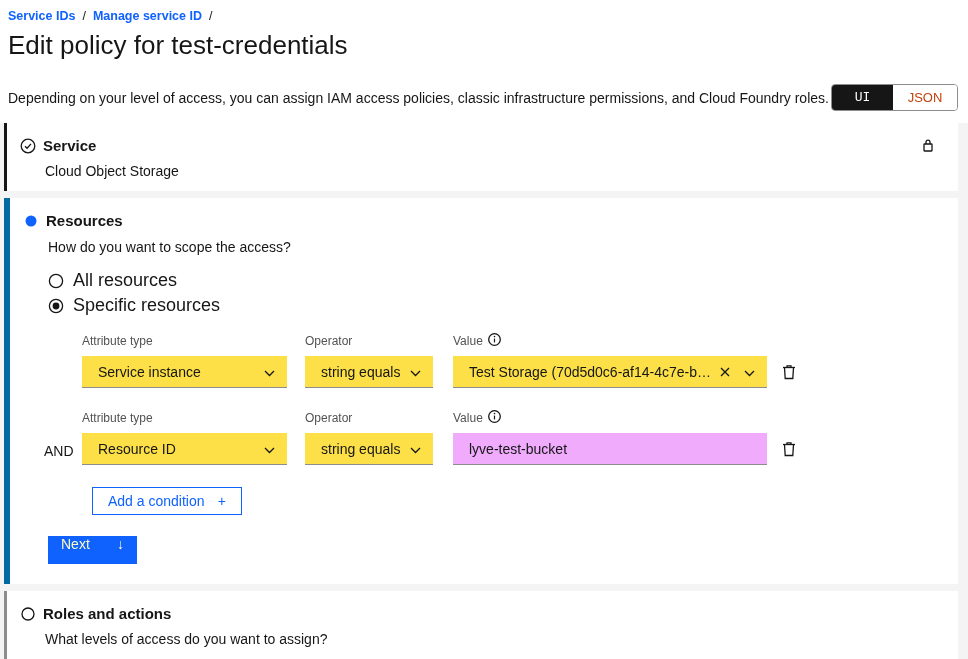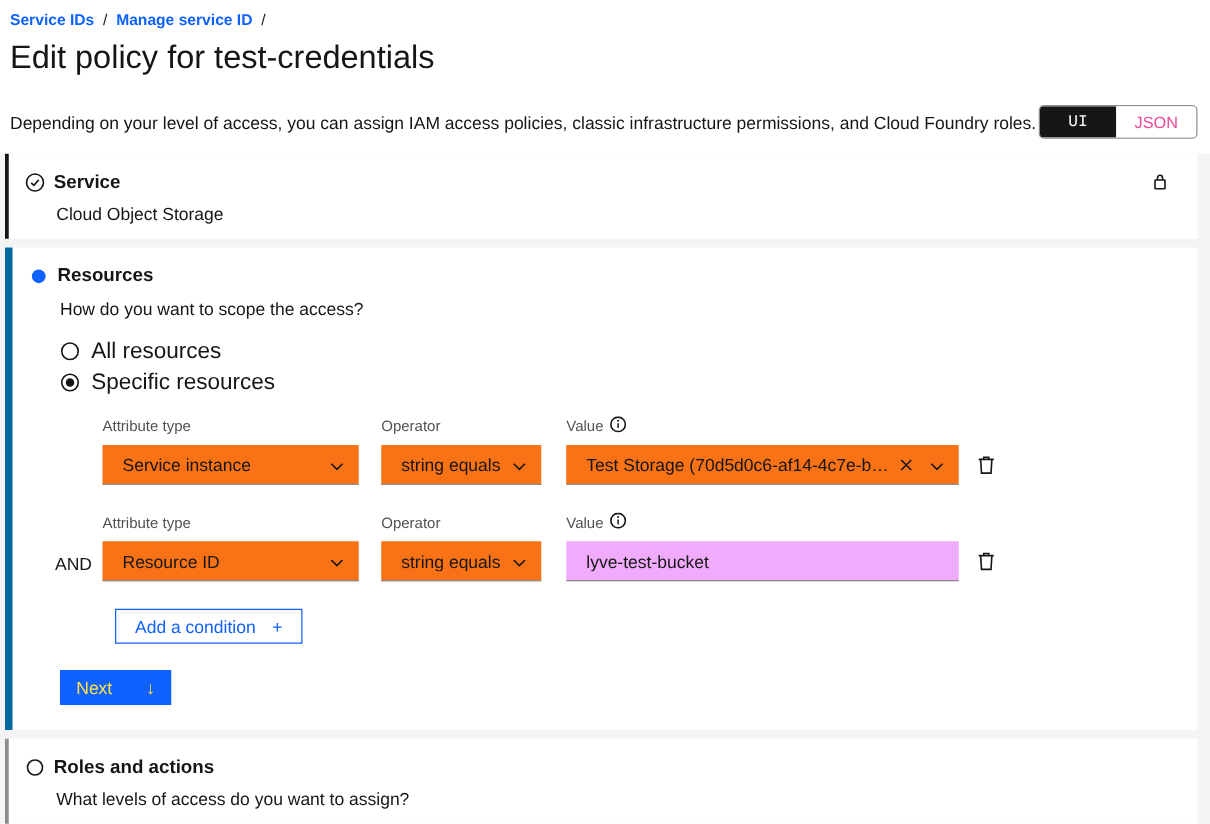--- a/index.html
+++ b/index.html
@@ -14,21 +14,21 @@
   .header { padding: 9px 10px 0 8px; background: #fff; }
   .breadcrumb { display: flex; align-items: center; gap: 7px; font-size: 12.5px; }
   .crumb { color: #0f62fe; text-decoration: none; cursor: pointer; font-weight: bold; }
   .crumb-sep { color: #161616; }
   .page-title { font-size: 26px; font-weight: 400; color: #161616; margin-top: 7px; letter-spacing: 0; }
   .desc-row { display: flex; align-items: center; justify-content: space-between; margin-top: 23px; }
   .description { font-size: 14px; color: #161616; }
   .view-toggle { display: flex; border: 1px solid #8d8d8d; border-radius: 4px; overflow: hidden; height: 27px; }
   .toggle-seg { display: flex; align-items: center; justify-content: center; font-size: 13px; cursor: pointer; }
   .toggle-seg.ui { width: 61px; background: #161616; color: #fff; font-family: Liberation Mono, monospace; }
-  .toggle-seg.json { width: 64px; background: #fff; color: #ec4899; }
+  .toggle-seg.json { width: 64px; background: #fff; color: #c2410c; }
   
   .sections { background: #f4f4f4; margin-top: 12px; padding: 0 10px 9px 4px; }
   .section { background: #ffffff; position: relative; margin-bottom: 7px; }
   .section.step-complete { border-left: 3px solid #161616; }
   .section.step-current  { border-left: 6px solid #0369a1; }
   .section.step-todo     { border-left: 3px solid #8d8d8d; }
   .section-inner { padding: 14px 16px 0 13px; }
   .sec-head { display: flex; align-items: center; gap: 7px; cursor: pointer; }
   .sec-title { font-size: 15px; font-weight: 700; color: #161616; }
   .sec-sub { margin-left: 25px; margin-top: 9px; font-size: 14px; color: #161616; padding-bottom: 16px; }
@@ -42,33 +42,33 @@
   .radio-row .lbl { font-size: 18px; text-align: right; }
   
   .conditions { margin-top: 15px; margin-left: -4px; }
   .cond-row { display: flex; align-items: flex-start; margin-bottom: 22px; }
   .connector { width: 38px; font-size: 14px; color: #161616; padding-top: 33px; }
   .col { display: flex; flex-direction: column; }
   .col-attr { width: 205px; margin-right: 18px; }
   .col-op { width: 128px; margin-right: 20px; }
   .col-val { width: 314px; }
   .field-label { font-size: 12px; color: #525252; margin-bottom: 8px; display: flex; align-items: center; gap: 5px; height: 15px; }
-  .control { height: 32px; background: #f97316; border: none; border-bottom: 1px solid #8d8d8d;
+  .control { height: 32px; background: #fde047; border: none; border-bottom: 1px solid #8d8d8d;
              display: flex; align-items: center; padding: 0 12px 0 16px; font-size: 14px; color: #161616; cursor: pointer; }
   .control .txt { flex: 1; white-space: nowrap; overflow: hidden; text-overflow: ellipsis; }
   .combo-icons { display: flex; align-items: center; gap: 14px; margin-left: 8px; }
   input.control { cursor: text; font-family: "Liberation Sans", sans-serif; width: 100%; }
   input.autofilled { background: #f0abfc; }
   .trash-cell { margin-left: 15px; padding-top: 31px; cursor: pointer; }
   
   .add-cond-btn { margin-left: 48px; width: 150px; height: 28px; background: #fff; border: 1px solid #0f62fe;
                   color: #0f62fe; font-size: 14px; display: flex; align-items: center; justify-content: space-between;
                   padding: 0 15px; cursor: pointer; margin-top: 14px; }
   .next-btn { margin-left: 0; margin-top: 21px; width: 89px; height: 28px; background: #0f62fe; border: none;
-              color: #fde047; font-size: 14px; display: flex; align-items: center; justify-content: space-between;
+              color: #fef9c3; font-size: 14px; display: flex; justify-content: space-between;
               padding: 0 13px; cursor: pointer; margin-bottom: 26px; }
   .svg-stroke { stroke: #161616; fill: none; stroke-width: 1.3; }
 </style>
 </head>
 <body>
 
 <div class="header">
   <div class="breadcrumb">
     <a class="crumb">Service IDs</a>
     <span class="crumb-sep">/</span>

